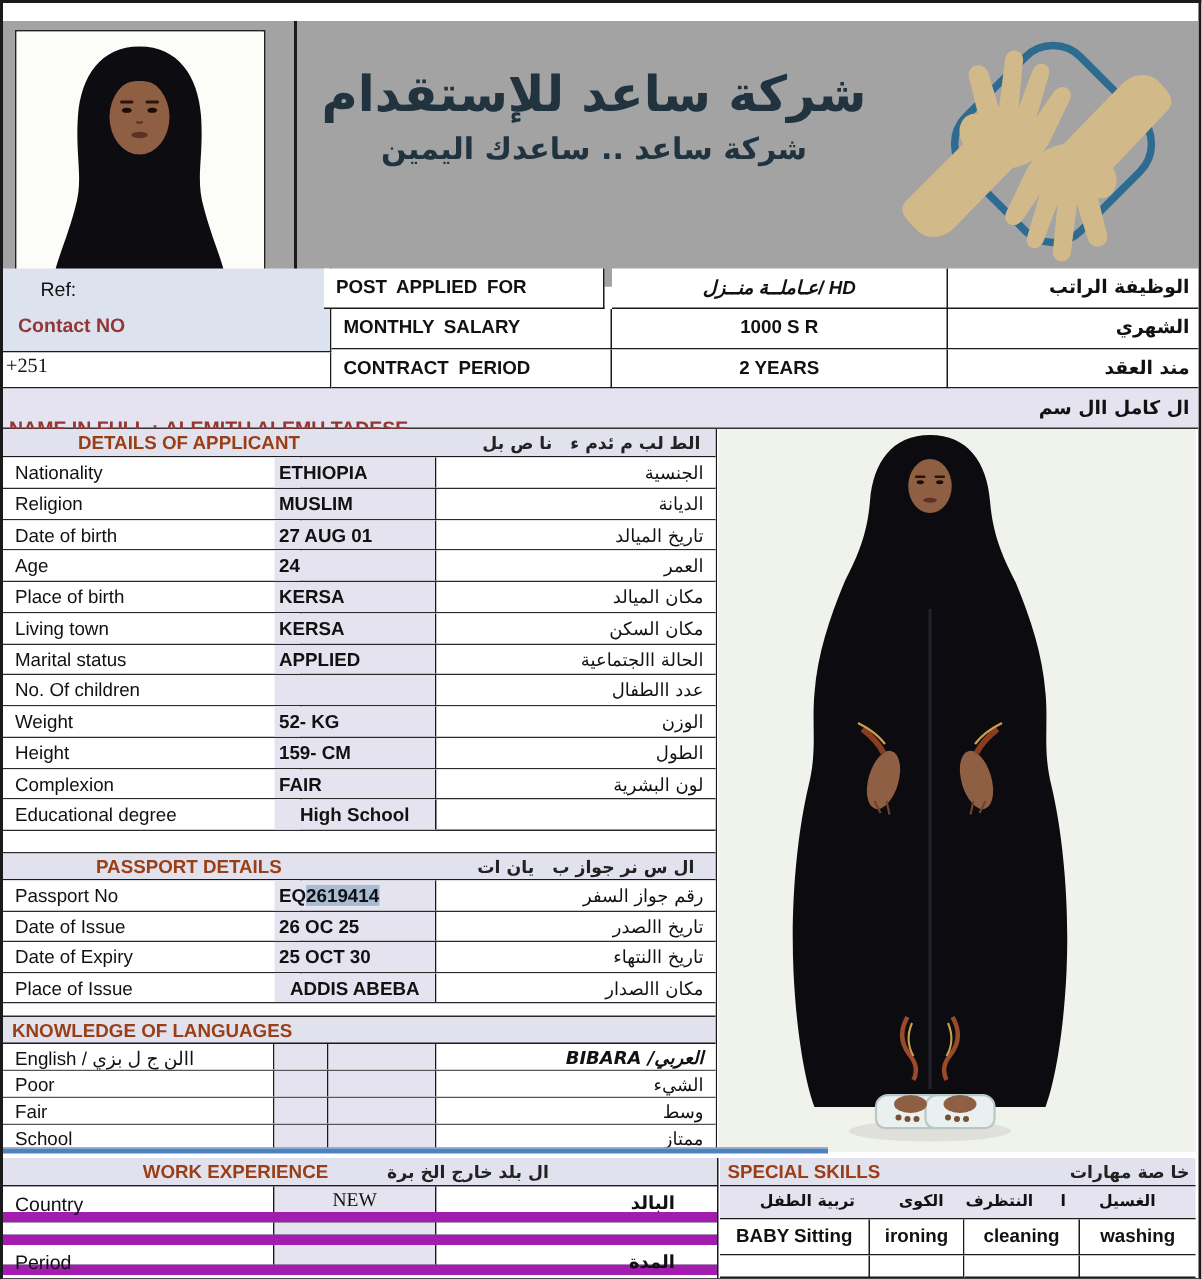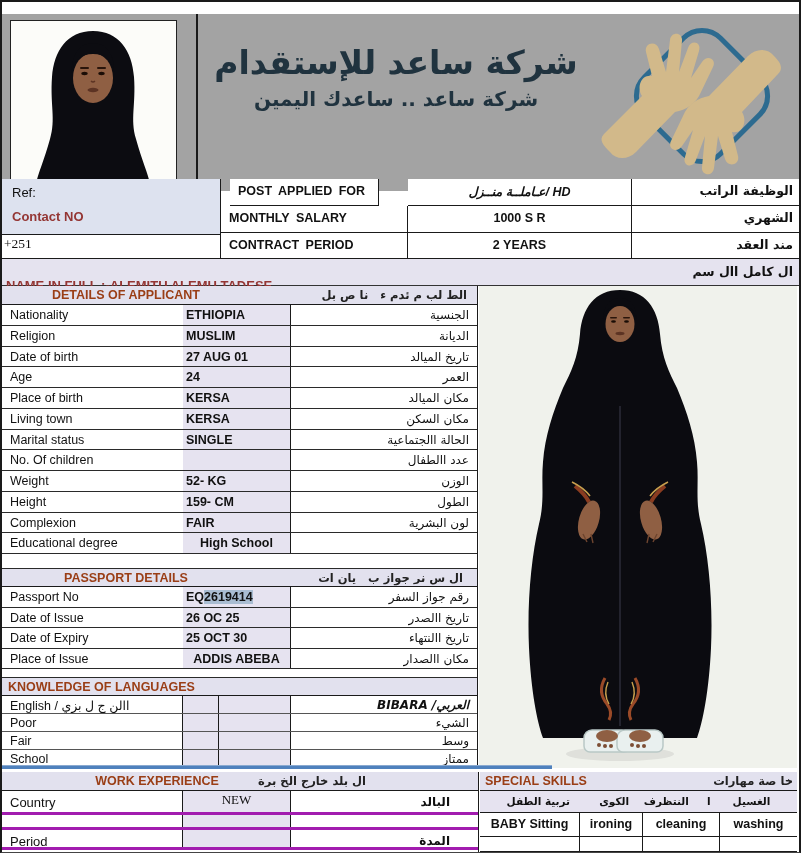--- a/index.html
+++ b/index.html
@@ -22,21 +22,21 @@
   #company-title { font-size:33px; font-weight:bold; line-height:1.25; }
   #company-subtitle { font-size:20px; font-weight:bold; margin-top:4px; }
   #logo-box { left:588px; top:8px; width:202px; height:162px; }
   
   .cell { position:absolute; border-right:1px solid #1a1a1a; border-bottom:1px solid #1a1a1a; }
   .lavb { background:#dde2ef; }
   .offer-label { font-size:12.5px; font-weight:600; padding:5px 0 0 8px; word-spacing:3px; background:#fff; }
   .offer-value { font-size:12.5px; font-weight:700; text-align:center; padding-top:5px; background:#fff; }
   .offer-ar { font-size:12.5px; font-weight:700; text-align:right; padding:4px 6px 0 0; background:#fff; }
   #ref-cell { left:0; top:177px; width:219px; height:56px; border-right:1px solid #1a1a1a; border-bottom:1px solid #1a1a1a; }
-  #ref-label { font-size:13px; padding:6px 0 0 10px; }
+  #ref-label { font-size:13px; padding:6px 0 0 25px; }
   #contact-label { font-size:13px; font-weight:700; color:#943634; padding:9px 0 0 10px; }
   #phone-cell { left:0; top:233px; width:219px; height:24px; border-right:1px solid #1a1a1a; border-bottom:1px solid #1a1a1a; font-family:"Liberation Serif", serif; font-size:13.5px; padding:1px 0 0 2px; background:#fff; }
   
   #name-row { left:0; top:257px; width:797px; height:27px; background:#e5e3ef; border-bottom:1px solid #333; }
   #name-text { font-size:13px; font-weight:700; color:#943634; padding:19px 0 0 4px; float:left; }
   #name-ar { font-size:12.5px; font-weight:700; color:#111; float:right; padding:5px 6px 0 0; }
   
   #data-table { left:0; top:284px; width:476px; height:482px; border-right:1px solid #1a1a1a; background:#fff; }
   .sec-header { position:relative; width:100%; background:#e2e1ee; border-bottom:1px solid #1a1a1a; overflow:hidden; }
   .sec-title { font-size:12.5px; font-weight:700; color:#9a3e16; }
@@ -56,21 +56,21 @@
   .lc-ar { position:absolute; left:289px; top:0; bottom:0; right:0; font-size:12px; text-align:right; padding:2px 8px 0 0; background:#fff; }
   
   #photo-area { left:477px; top:284px; width:318px; height:482px; background:#f2f3ee; }
   
   #blue-rule { left:0; top:763px; width:550px; height:4px; background:#4f81bd; border-top:1px solid #89a9d0; }
   
   #work-sec { left:0; top:770px; width:477px; height:81px; border-right:1px solid #1a1a1a; background:#fff; }
   #work-header { position:relative; height:19px; background:#e2e1ee; border-bottom:1px solid #1a1a1a; }
   #work-title { position:absolute; left:0; width:310px; text-align:center; top:2px; }
   #work-title-ar { position:absolute; right:112px; top:2px; }
-  .w-row { position:relative; width:100%; border-bottom:3px solid #a21caf; background:#0f172a; }
+  .w-row { position:relative; width:100%; border-bottom:7px solid #a21caf; background:#0f172a; }
   .w-label { position:absolute; left:0; top:0; bottom:0; width:181px; border-right:1px solid #1a1a1a; font-size:13px; padding:4px 0 0 8px; background:#fff; }
   .w-mid { position:absolute; left:181px; top:0; bottom:0; width:108px; border-right:1px solid #1a1a1a; background:#e6e3f0; text-align:center; font-family:"Liberation Serif", serif; font-size:13px; padding-top:1px; }
   .w-ar { position:absolute; left:289px; top:0; bottom:0; right:0; font-size:12px; font-weight:700; text-align:right; padding:4px 28px 0 0; background:#fff; }
   #skills-sec { left:478px; top:770px; width:317px; height:81px; background:#fff; }
   #skills-header { position:relative; height:19px; background:#e2e1ee; border-bottom:1px solid #1a1a1a; }
   #skills-title { position:absolute; left:5px; top:2px; }
   #skills-title-ar { position:absolute; right:4px; top:2px; }
   #skills-ar-row { position:relative; height:22px; background:#e6e3f0; border-bottom:1px solid #1a1a1a; text-align:center; font-size:10.5px; font-weight:700; padding-top:4px; }
   #skills-cells { position:relative; height:24px; border-bottom:1px solid #1a1a1a; }
   .sk-cell { position:absolute; top:0; bottom:0; border-right:1px solid #1a1a1a; font-size:12.5px; font-weight:700; text-align:center; padding-top:4px; background:#fff; }
@@ -110,21 +110,21 @@
       </svg>
     </div>
   </div>
 
   <div id="ref-cell" class="abs lavb">
     <div id="ref-label">Ref:</div>
     <div id="contact-label">Contact NO</div>
   </div>
   <div id="phone-cell" class="abs">+251</div>
 
-  <div class="cell offer-label" style="left:228px; top:177px; width:149px; height:27px;">POST  APPLIED  FOR</div>
+  <div class="cell offer-label" style="left:214px; top:177px; width:187px; height:27px;">POST  APPLIED  FOR</div>
   <div class="cell offer-label" style="left:219px; top:204px; width:187px; height:27px;">MONTHLY SALARY</div>
   <div class="cell offer-label" style="left:219px; top:231px; width:187px; height:26px;">CONTRACT PERIOD</div>
 
   <div class="cell offer-value" style="left:406px; top:177px; width:224px; height:27px; font-style:italic; direction:ltr;">عـاملــة منــزل/ HD</div>
   <div class="cell offer-value" style="left:406px; top:204px; width:224px; height:27px;">1000 S R</div>
   <div class="cell offer-value" style="left:406px; top:231px; width:224px; height:26px;">2 YEARS</div>
 
   <div class="cell offer-ar ar" style="left:630px; top:177px; width:167px; height:27px; border-right:none;">الوظيفة الراتب</div>
   <div class="cell offer-ar ar" style="left:630px; top:204px; width:167px; height:27px; border-right:none;">الشهري</div>
   <div class="cell offer-ar ar" style="left:630px; top:231px; width:167px; height:26px; border-right:none;">مند العقد</div>
@@ -166,21 +166,21 @@
       <div class="c-value">KERSA</div>
       <div class="c-ar ar">مكان الميالد</div>
     </div>
     <div class="d-row" style="height:20.75px;">
       <div class="c-label">Living town</div>
       <div class="c-value">KERSA</div>
       <div class="c-ar ar">مكان السكن</div>
     </div>
     <div class="d-row" style="height:20.75px;">
       <div class="c-label">Marital status</div>
-      <div class="c-value">SINGLE</div>
+      <div class="c-value">APPLIED</div>
       <div class="c-ar ar">الحالة االجتماعية</div>
     </div>
     <div class="d-row" style="height:20.75px;">
       <div class="c-label">No. Of children</div>
       <div class="c-value"></div>
       <div class="c-ar ar">عدد االطفال</div>
     </div>
     <div class="d-row" style="height:20.75px;">
       <div class="c-label">Weight</div>
       <div class="c-value">52- KG</div>

